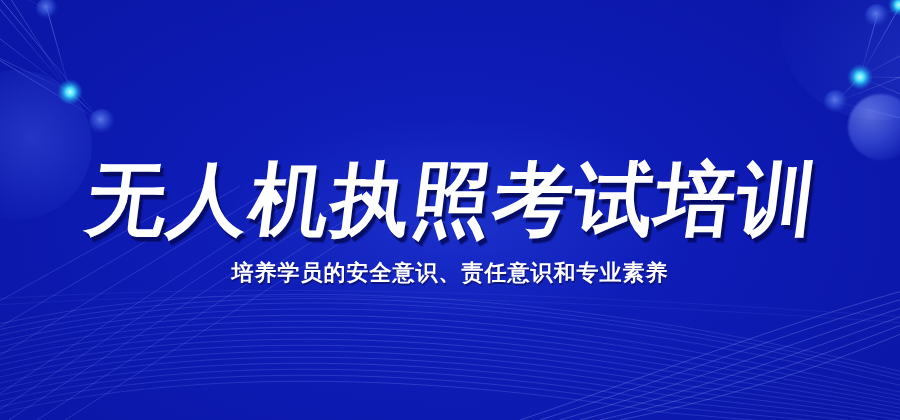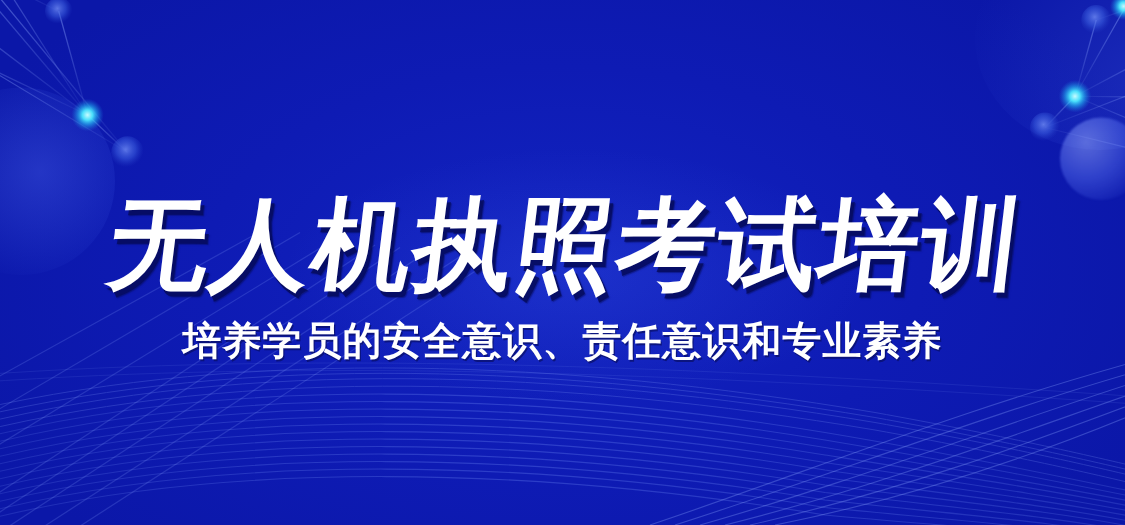--- a/index.html
+++ b/index.html
@@ -95,21 +95,21 @@
     text-shadow:
        3px 4px 0 rgba(6,12,95,0.85),
        4px 5px 1px rgba(6,12,95,0.55);
     padding-left: 6px;
   }
 
   .subline {
     margin: 22px 0 0 0;
     color: #ffffff;
     font-family: "DejaVu Sans", "Liberation Sans", sans-serif;
-    font-size: 31px;
+    font-size: 22px;
     font-weight: 700;
     line-height: 1;
     letter-spacing: 1px;
     white-space: nowrap;
     text-shadow: 1px 2px 0 rgba(8,14,100,0.7);
   }
 
   
   .content-inner {
     display: flex;

